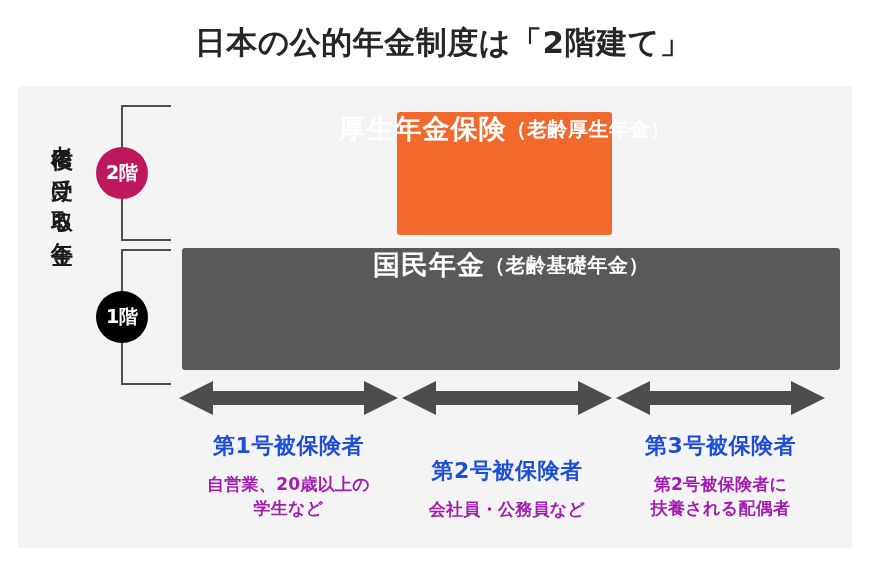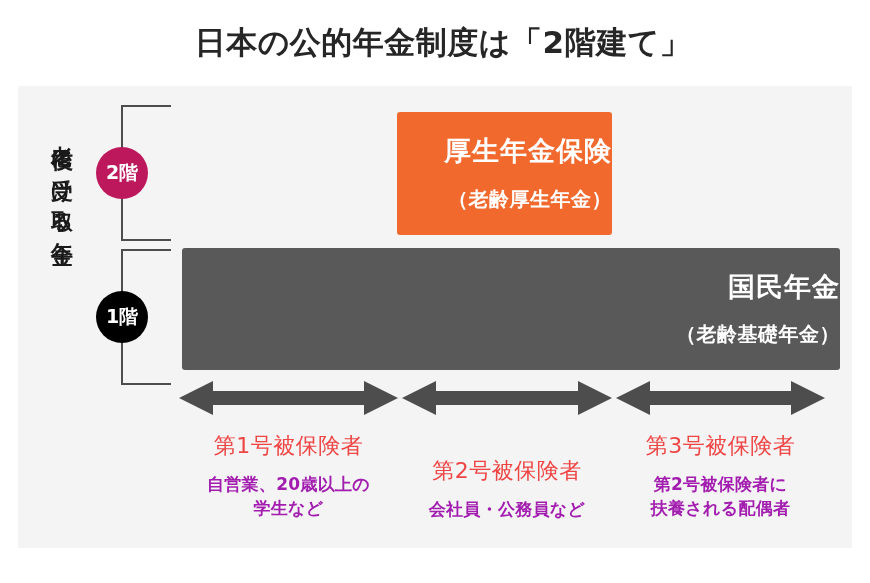--- a/index.html
+++ b/index.html
@@ -79,39 +79,39 @@
     letter-spacing: 0px;
     white-space: nowrap;
   }
   .floor-2f { left: 96px; top: 147px; background: #be185d; }
   .floor-1f { left: 96px; top: 291px; background: #000000; }
 
   
   .tier-box {
     position: absolute;
     display: flex;
-    flex-direction: column;
-    align-items: flex-end;
+    flex-direction: row;
+    align-items: flex-start;
     justify-content: center;
     color: #ffffff;
     border-radius: 3px;
   }
   .tier-box .main {
     font-size: 27px;
     font-weight: 700;
     letter-spacing: 1px;
     line-height: 1.25;
     white-space: nowrap;
   }
   .tier-box .sub {
     font-size: 20px;
     font-weight: 700;
     letter-spacing: 0.5px;
     line-height: 1.35;
-    margin-top: 18px;
+    margin-top: 4px;
     white-space: nowrap;
   }
   .box-kosei {
     left: 397px; top: 112px;
     width: 215px; height: 123px;
     background: #f2692e;
   }
   .box-kokumin {
     left: 182px; top: 248px;
     width: 658px; height: 122px;
@@ -127,22 +127,22 @@
   .arrow svg { display: block; }
 
   
   .group {
     position: absolute;
     top: 432px;
     text-align: center;
   }
   .group .g-title {
     font-size: 22px;
-    font-weight: 400;
-    color: #ef4444;
+    font-weight: 700;
+    color: #1d4ed8;
     letter-spacing: 0.5px;
     line-height: 1.3;
     white-space: nowrap;
   }
   .group .g-desc {
     margin-top: 11px;
     font-size: 17px;
     font-weight: 700;
     color: #a21caf;
     letter-spacing: 0.3px;

